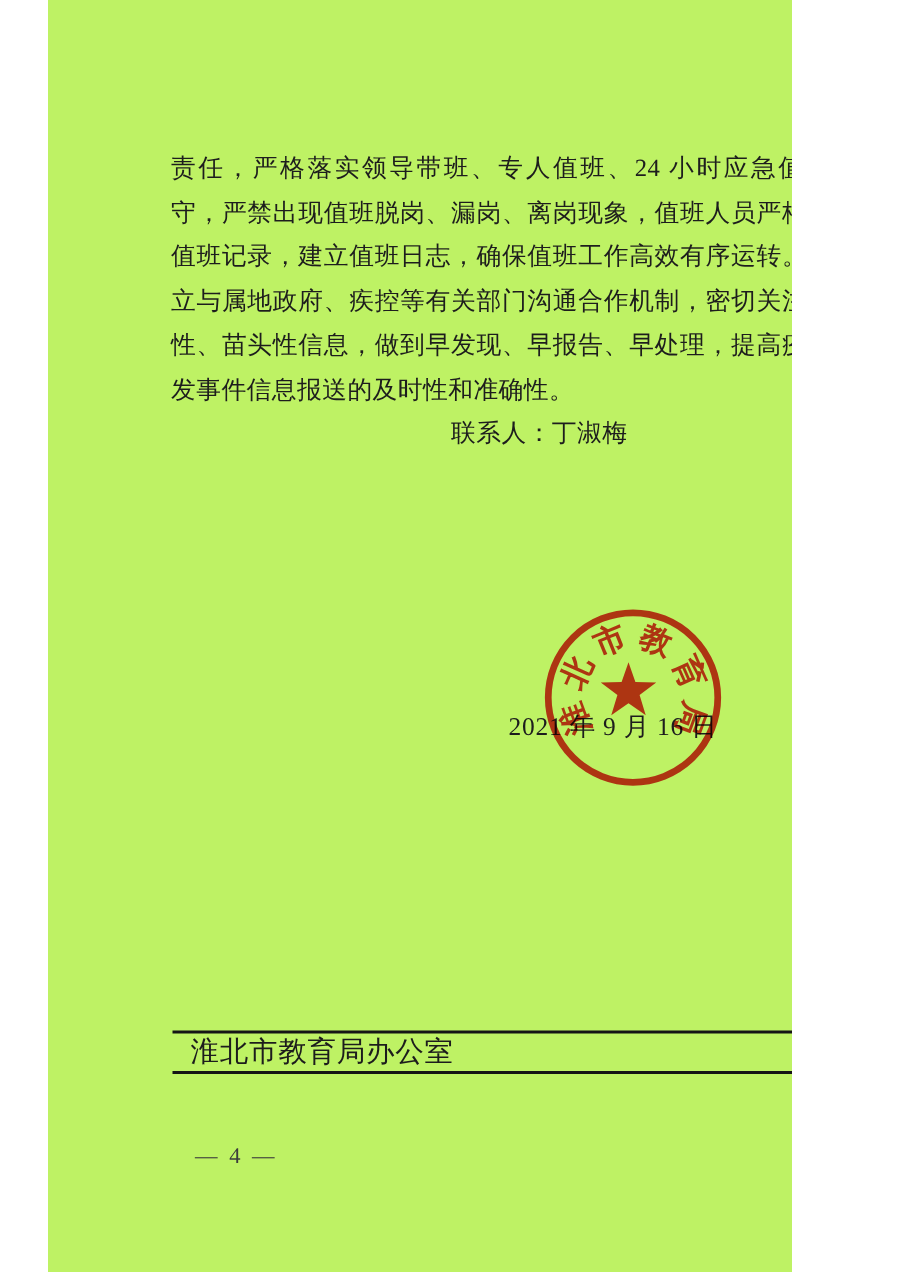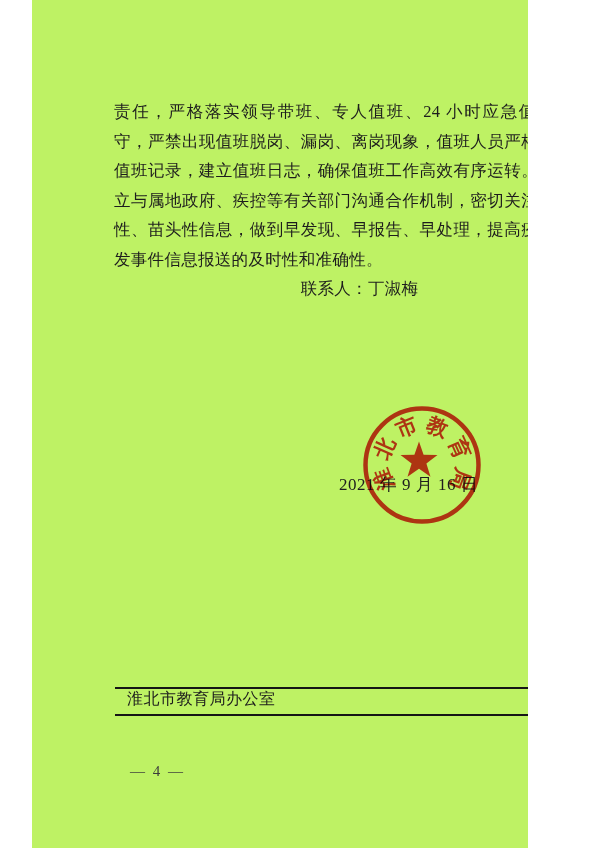--- a/index.html
+++ b/index.html
@@ -70,23 +70,23 @@
     position: absolute;
     left: 83px;
     top: 687px;
     width: 445px;
     height: 29px;
     border-top: 2px solid #151515;
     border-bottom: 2px solid #151515;
     box-sizing: border-box;
     display: flex;
     justify-content: space-between;
-    align-items: flex-start;
+    align-items: center;
     padding: 0 11px 1px 12px;
-    font-size: 16px;
+    font-size: 19px;
     letter-spacing: 0.5px;
     color: #1c1c1c;
   }
   
   .page-number {
     position: absolute;
     left: 98px;
     top: 763px;
     font-size: 15px;
     letter-spacing: 2px;

